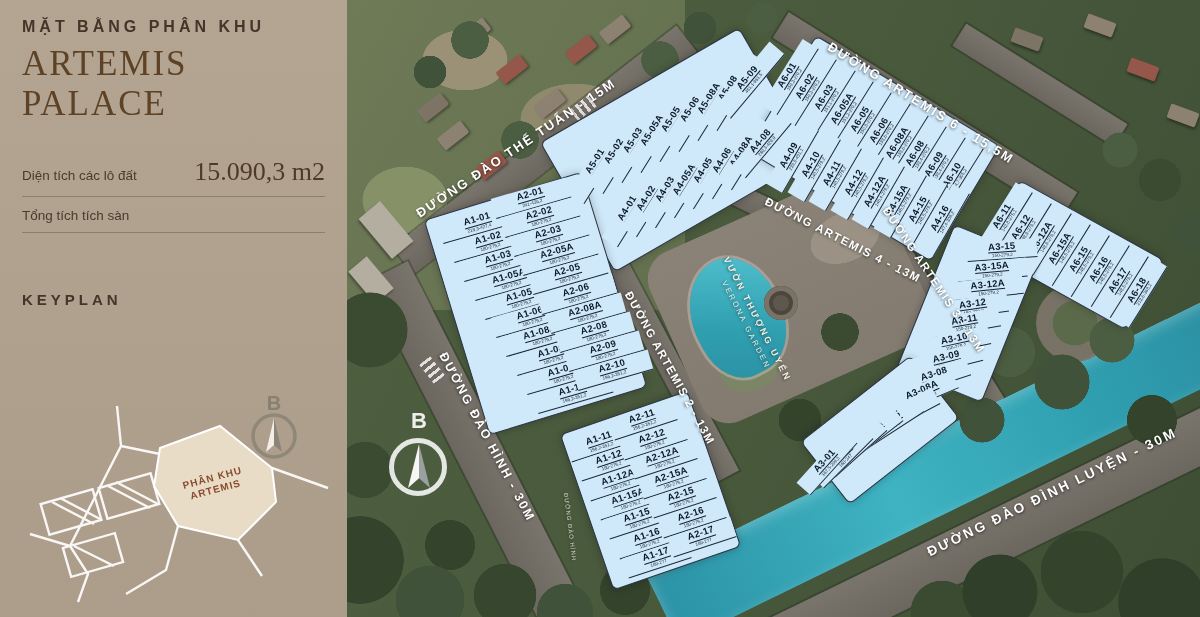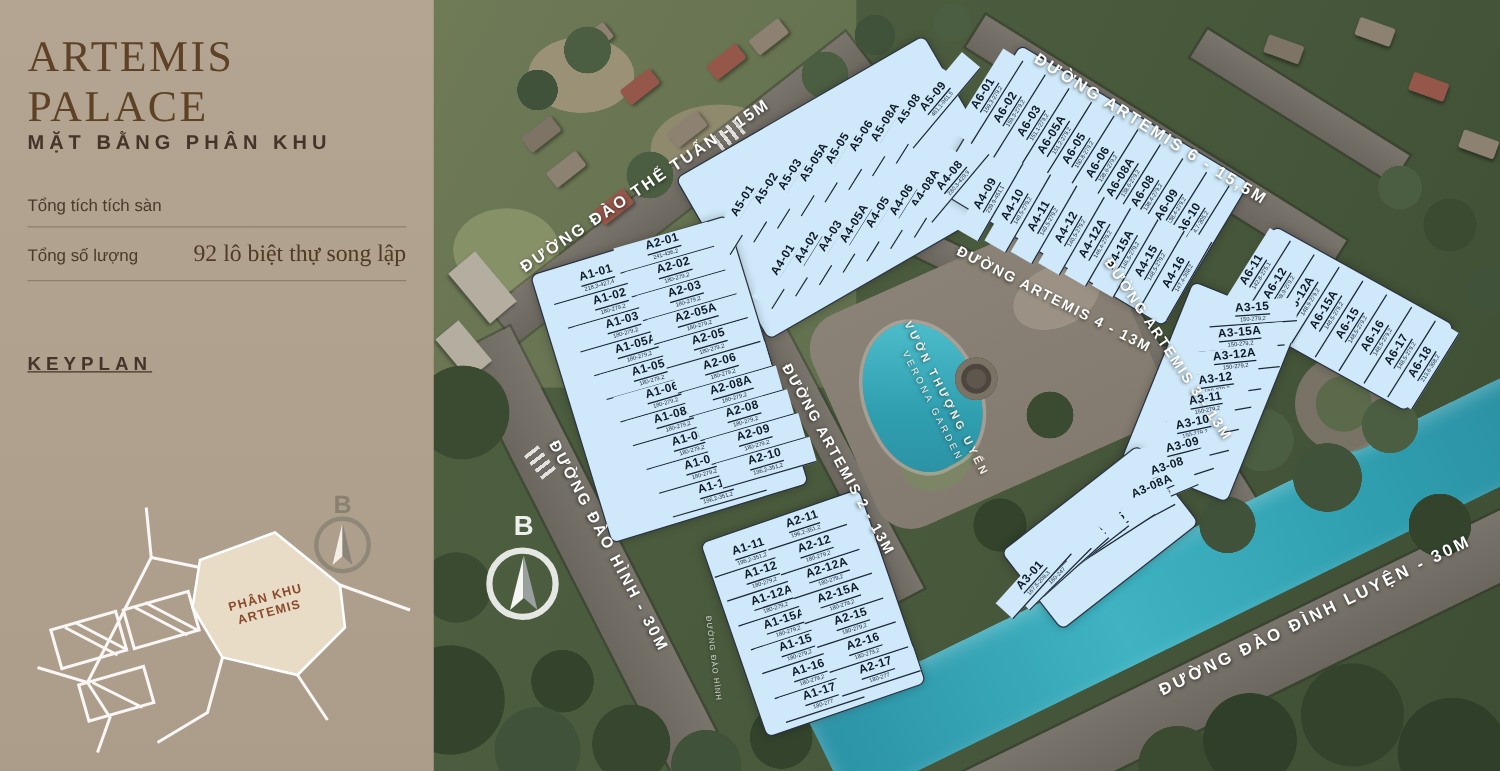--- a/index.html
+++ b/index.html
@@ -113,21 +113,21 @@
   #sidebar{position:absolute;left:0;top:0;width:347px;height:617px;z-index:50;
       background:linear-gradient(#b4a492,#ac9c8a);padding:18px 22px;color:#46362a;}
   #sb-subtitle{font-size:16px;font-weight:700;letter-spacing:4px;color:#44342a;}
   #sb-title{font-family:"Liberation Serif",serif;font-size:35px;letter-spacing:2px;
       color:#5e4226;margin-top:8px;}
   .stat-row{display:flex;align-items:baseline;justify-content:space-between;
       border-bottom:1.6px solid #8f7e6b;padding:11px 0 9px 0;}
   .stat-label{font-size:13.5px;color:#4a3a2a;}
   .stat-value{font-family:"Liberation Serif",serif;color:#4f3a26;font-size:26px;}
   .stat-value.small{font-size:19px;}
-  #keyplan-title{font-size:15px;font-weight:700;letter-spacing:4px;margin-top:58px;color:#44342a;text-decoration:underline;}
+  #keyplan-title{font-size:15px;font-weight:700;letter-spacing:4px;margin-top:58px;color:#44342a;}
   #keyplan-svg{position:absolute;left:8px;top:388px;}
 </style>
 </head>
 <body>
 
 <div id="app">
 
   <div id="map-base"></div>
   <div id="village"></div>
 
@@ -559,29 +559,29 @@
   </div>
 
   <div id="map-compass">
     <div class="b">B</div>
     <div class="ring"></div>
     <div class="tri-l"></div>
     <div class="tri-r"></div>
   </div>
 
   <div id="sidebar">
+    <div id="sb-subtitle">MẶT BẰNG PHÂN KHU</div>
     <div id="sb-title">ARTEMIS PALACE</div>
-    <div id="sb-subtitle">MẶT BẰNG PHÂN KHU</div>
     <div style="margin-top:22px;">
       <div class="stat-row">
+        <span class="stat-label">Diện tích các lô đất</span>
+        <span class="stat-value">15.090,3 m2</span>
+      </div>
+      <div class="stat-row">
         <span class="stat-label">Tổng tích tích sàn</span>
-      </div>
-      <div class="stat-row">
-        <span class="stat-label">Tổng số lượng</span>
-        <span class="stat-value small">92 lô biệt thự song lập</span>
       </div>
     </div>
     <div id="keyplan-title">KEYPLAN</div>
   </div>
 
   <svg id="keyplan-svg" width="330" height="225" viewBox="0 0 330 225" style="z-index:60;">
     <g stroke="#ffffff" stroke-width="2.4" fill="none" opacity="0.92">
       <path d="M109,18 L113,58 L62,158 L22,146"></path>
       <path d="M113,58 L152,66"></path>
       <path d="M62,158 L80,186 L70,214"></path>

